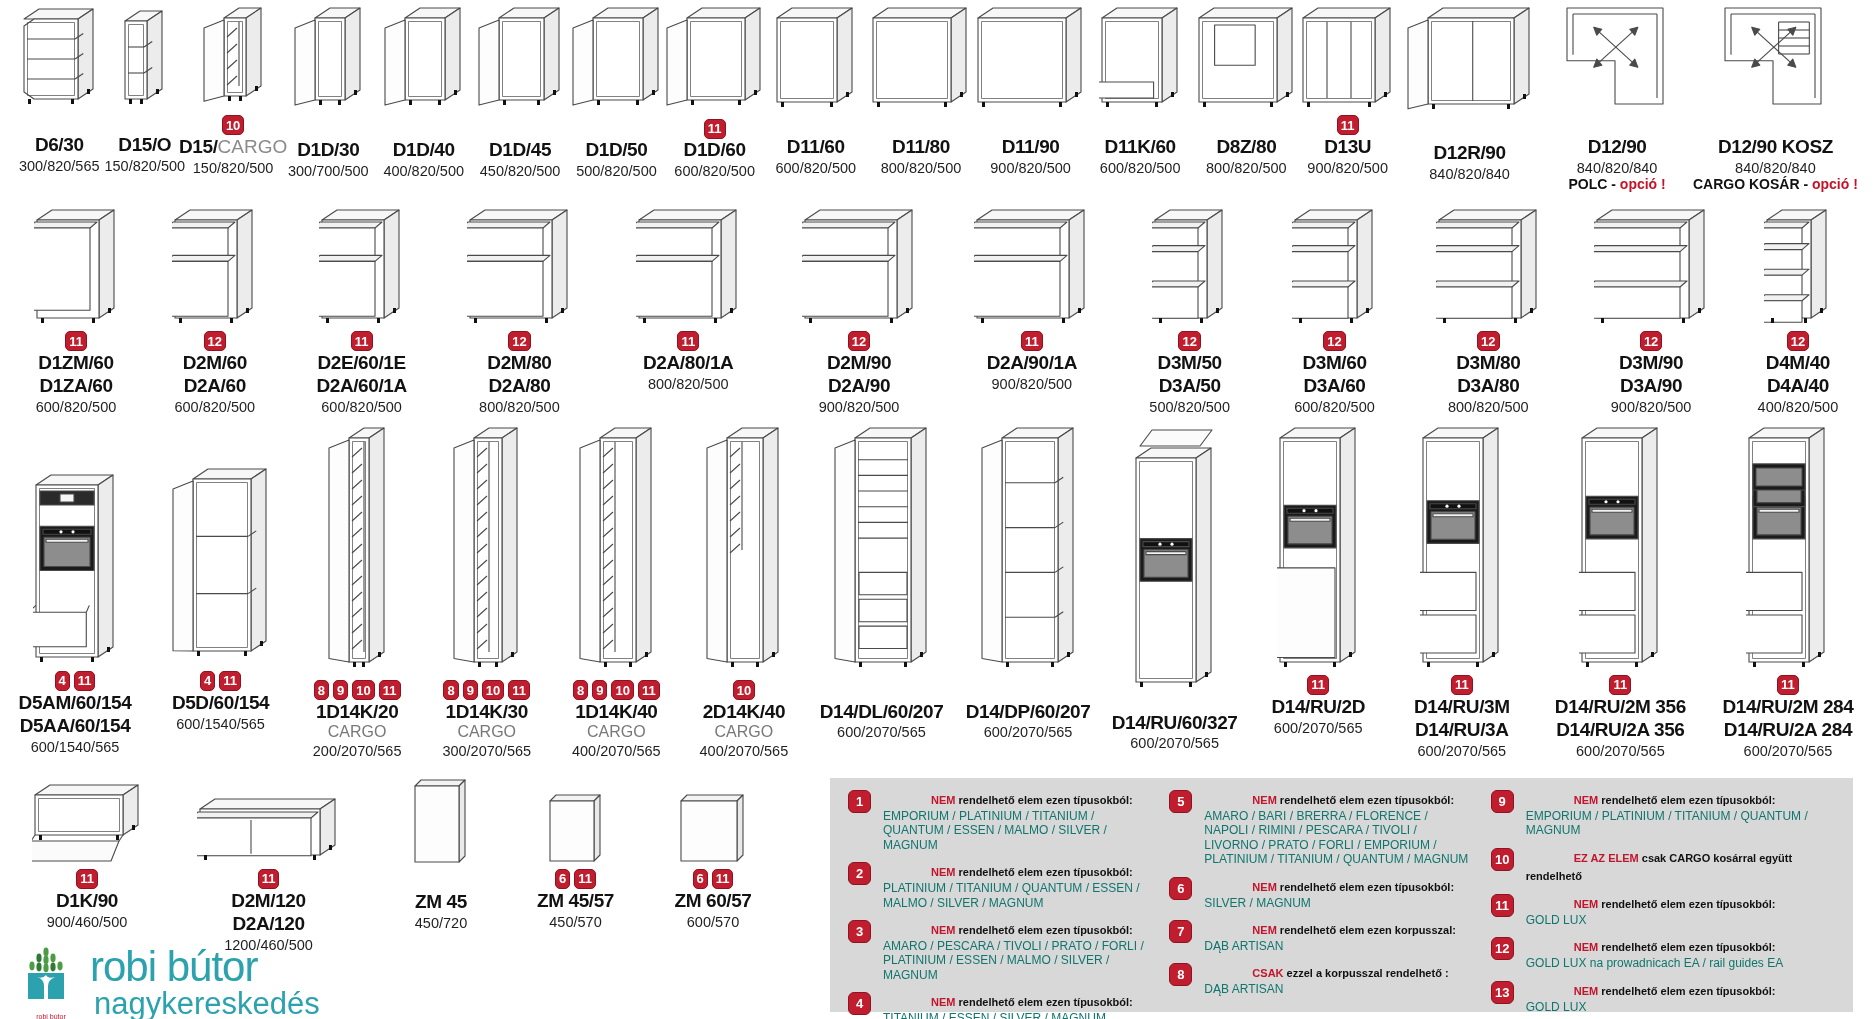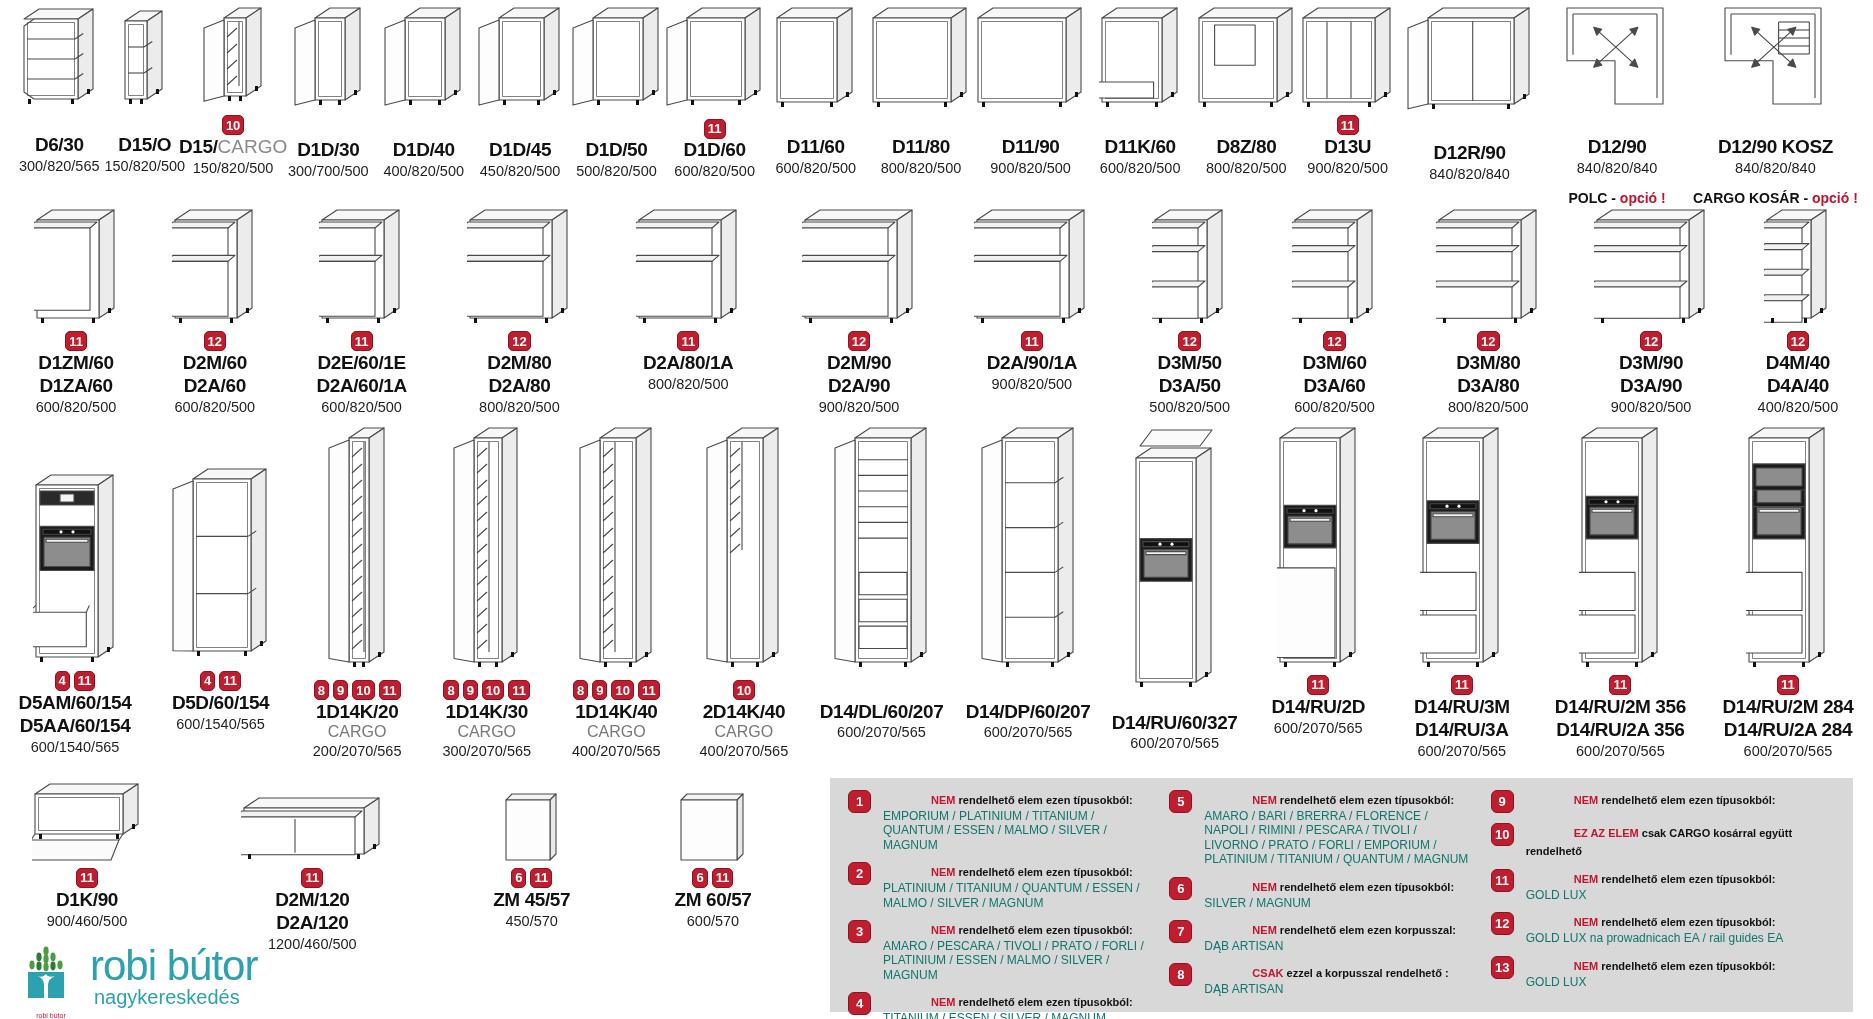--- a/index.html
+++ b/index.html
@@ -11,32 +11,32 @@
   .row3{height:352px;}
   .cell{display:flex;flex-direction:column;align-items:center;}
   .draw{flex:1;display:flex;align-items:flex-end;justify-content:center;}
   .badges{height:23px;display:flex;align-items:center;gap:4px;margin-top:2px;}
   .txt{text-align:center;}
   .row1 .txt{height:72px;} .row2 .txt{height:74px;} .row3 .txt{height:84px;} .row4 .txt{height:64px;}
   .pname{font-weight:bold;font-size:19px;line-height:1.2;color:#121212;letter-spacing:-0.4px;white-space:nowrap;}
   .pname .light{color:#8a8a8a;font-weight:normal;letter-spacing:0;}
   .sub{font-size:16px;color:#787878;line-height:1.15;}
   .dims{font-size:14.5px;color:#1f1f1f;margin-top:1px;}
-  .note{font-size:14px;font-weight:bold;margin-top:14px;color:#111;white-space:nowrap;}
+  .note{font-size:14px;font-weight:bold;margin-top:0;color:#111;white-space:nowrap;}
   .note .red{color:#C2152B;}
   .badge{min-width:14px;height:20px;padding:0 3px;background:#C01E2E;border:1px solid #8E1322;
          border-radius:5px;color:#fff;font-weight:bold;font-size:13px;display:flex;
          align-items:center;justify-content:center;box-sizing:border-box;}
   .bottom{display:flex;height:243px;padding:0 20px 0 14px;}
   .bottom-left{width:766px;display:flex;flex-direction:column;}
   .row4{display:flex;justify-content:space-between;height:178px;}
   .logo{display:flex;align-items:flex-start;gap:10px;margin:-8px 0 0 8px;}
   .logo-textcol{display:flex;flex-direction:column;}
   .logo-name{font-size:42px;color:#2BA2AE;line-height:1.0;letter-spacing:-1px;}
-  .logo-sub{font-size:20px;color:#2BA2AE;line-height:1.0;margin-left:4px;}
+  .logo-sub{font-size:31px;color:#2BA2AE;line-height:1.0;margin-left:4px;}
   .logo-caption{font-size:7px;color:#C2152B;text-align:center;margin-top:1px;}
   .legend{flex:1;background:#D8D8D8;margin-left:50px;margin-top:2px;padding:12px 18px 8px 18px;
           display:flex;gap:22px;box-sizing:border-box;height:234px;}
   .lcol{flex:1;}
   .lcol3{flex:1.15;}
   .litem{display:grid;grid-template-columns:29px 1fr;gap:6px;margin-bottom:10px;}
   .lbadge{width:23px;height:23px;background:#C01E2E;border:1px solid #8E1322;border-radius:6px;
           color:#fff;font-weight:bold;font-size:13px;display:flex;align-items:center;
           justify-content:center;box-sizing:border-box;}
   .ltitle{font-size:11px;font-weight:bold;color:#101010;line-height:1.15;padding-left:48px;}
@@ -1239,20 +1239,36 @@
                 </g>
               </svg>
             </div>
       <div class="badges">
               <span class="badge">11</span>
             </div>
       <div class="txt">
               <div class="pname">D2M/120</div>
               <div class="pname">D2A/120</div>
               <div class="dims">1200/460/500</div>
+            </div>
+    </div>
+          <div class="cell" style="width:100px">
+      <div class="draw">
+              <svg width="60" height="90" viewBox="0 0 60 90">
+                <g stroke="#4a4a4a" stroke-width="1.1" stroke-linejoin="round" fill="none">
+                  <polygon points="4,10 10,4 54,4 48,10" fill="#f3f3f3"></polygon>
+                  <polygon points="48,10 54,4 54,80 48,86" fill="#e9e9e9"></polygon>
+                  <rect x="4" y="10" width="44" height="76" fill="#fdfdfd"></rect>
+                </g>
+              </svg>
+            </div>
+      <div class="badges"></div>
+      <div class="txt">
+              <div class="pname">ZM 45</div>
+              <div class="dims">450/720</div>
             </div>
     </div>
           <div class="cell" style="width:106px">
       <div class="draw">
               <svg width="60" height="74" viewBox="0 0 60 74">
                 <g stroke="#4a4a4a" stroke-width="1.1" stroke-linejoin="round" fill="none">
                   <polygon points="4,10 10,4 54,4 48,10" fill="#f3f3f3"></polygon>
                   <polygon points="48,10 54,4 54,64 48,70" fill="#e9e9e9"></polygon>
                   <rect x="4" y="10" width="44" height="60" fill="#fdfdfd"></rect>
                 </g>
@@ -1371,20 +1387,21 @@
        <span class="ltitle"><span class="red">CSAK</span> ezzel a korpusszal rendelhető :</span>
        <div class="lbody">DĄB ARTISAN</div>
      </span>
    </div>
         </div>
         <div class="lcol lcol3">
           <div class="litem">
      <span class="lbadge">9</span>
      <span>
        <span class="ltitle"><span class="red">NEM</span> rendelhető elem ezen típusokból:</span>
+       <div class="lbody">EMPORIUM / PLATINIUM / TITANIUM / QUANTUM / MAGNUM</div>
      </span>
    </div>
           <div class="litem">
      <span class="lbadge">10</span>
      <span>
        <span class="ltitle"><span class="red">EZ AZ ELEM</span> csak CARGO kosárral  együtt rendelhető</span>
        
      </span>
    </div>
           <div class="litem">

